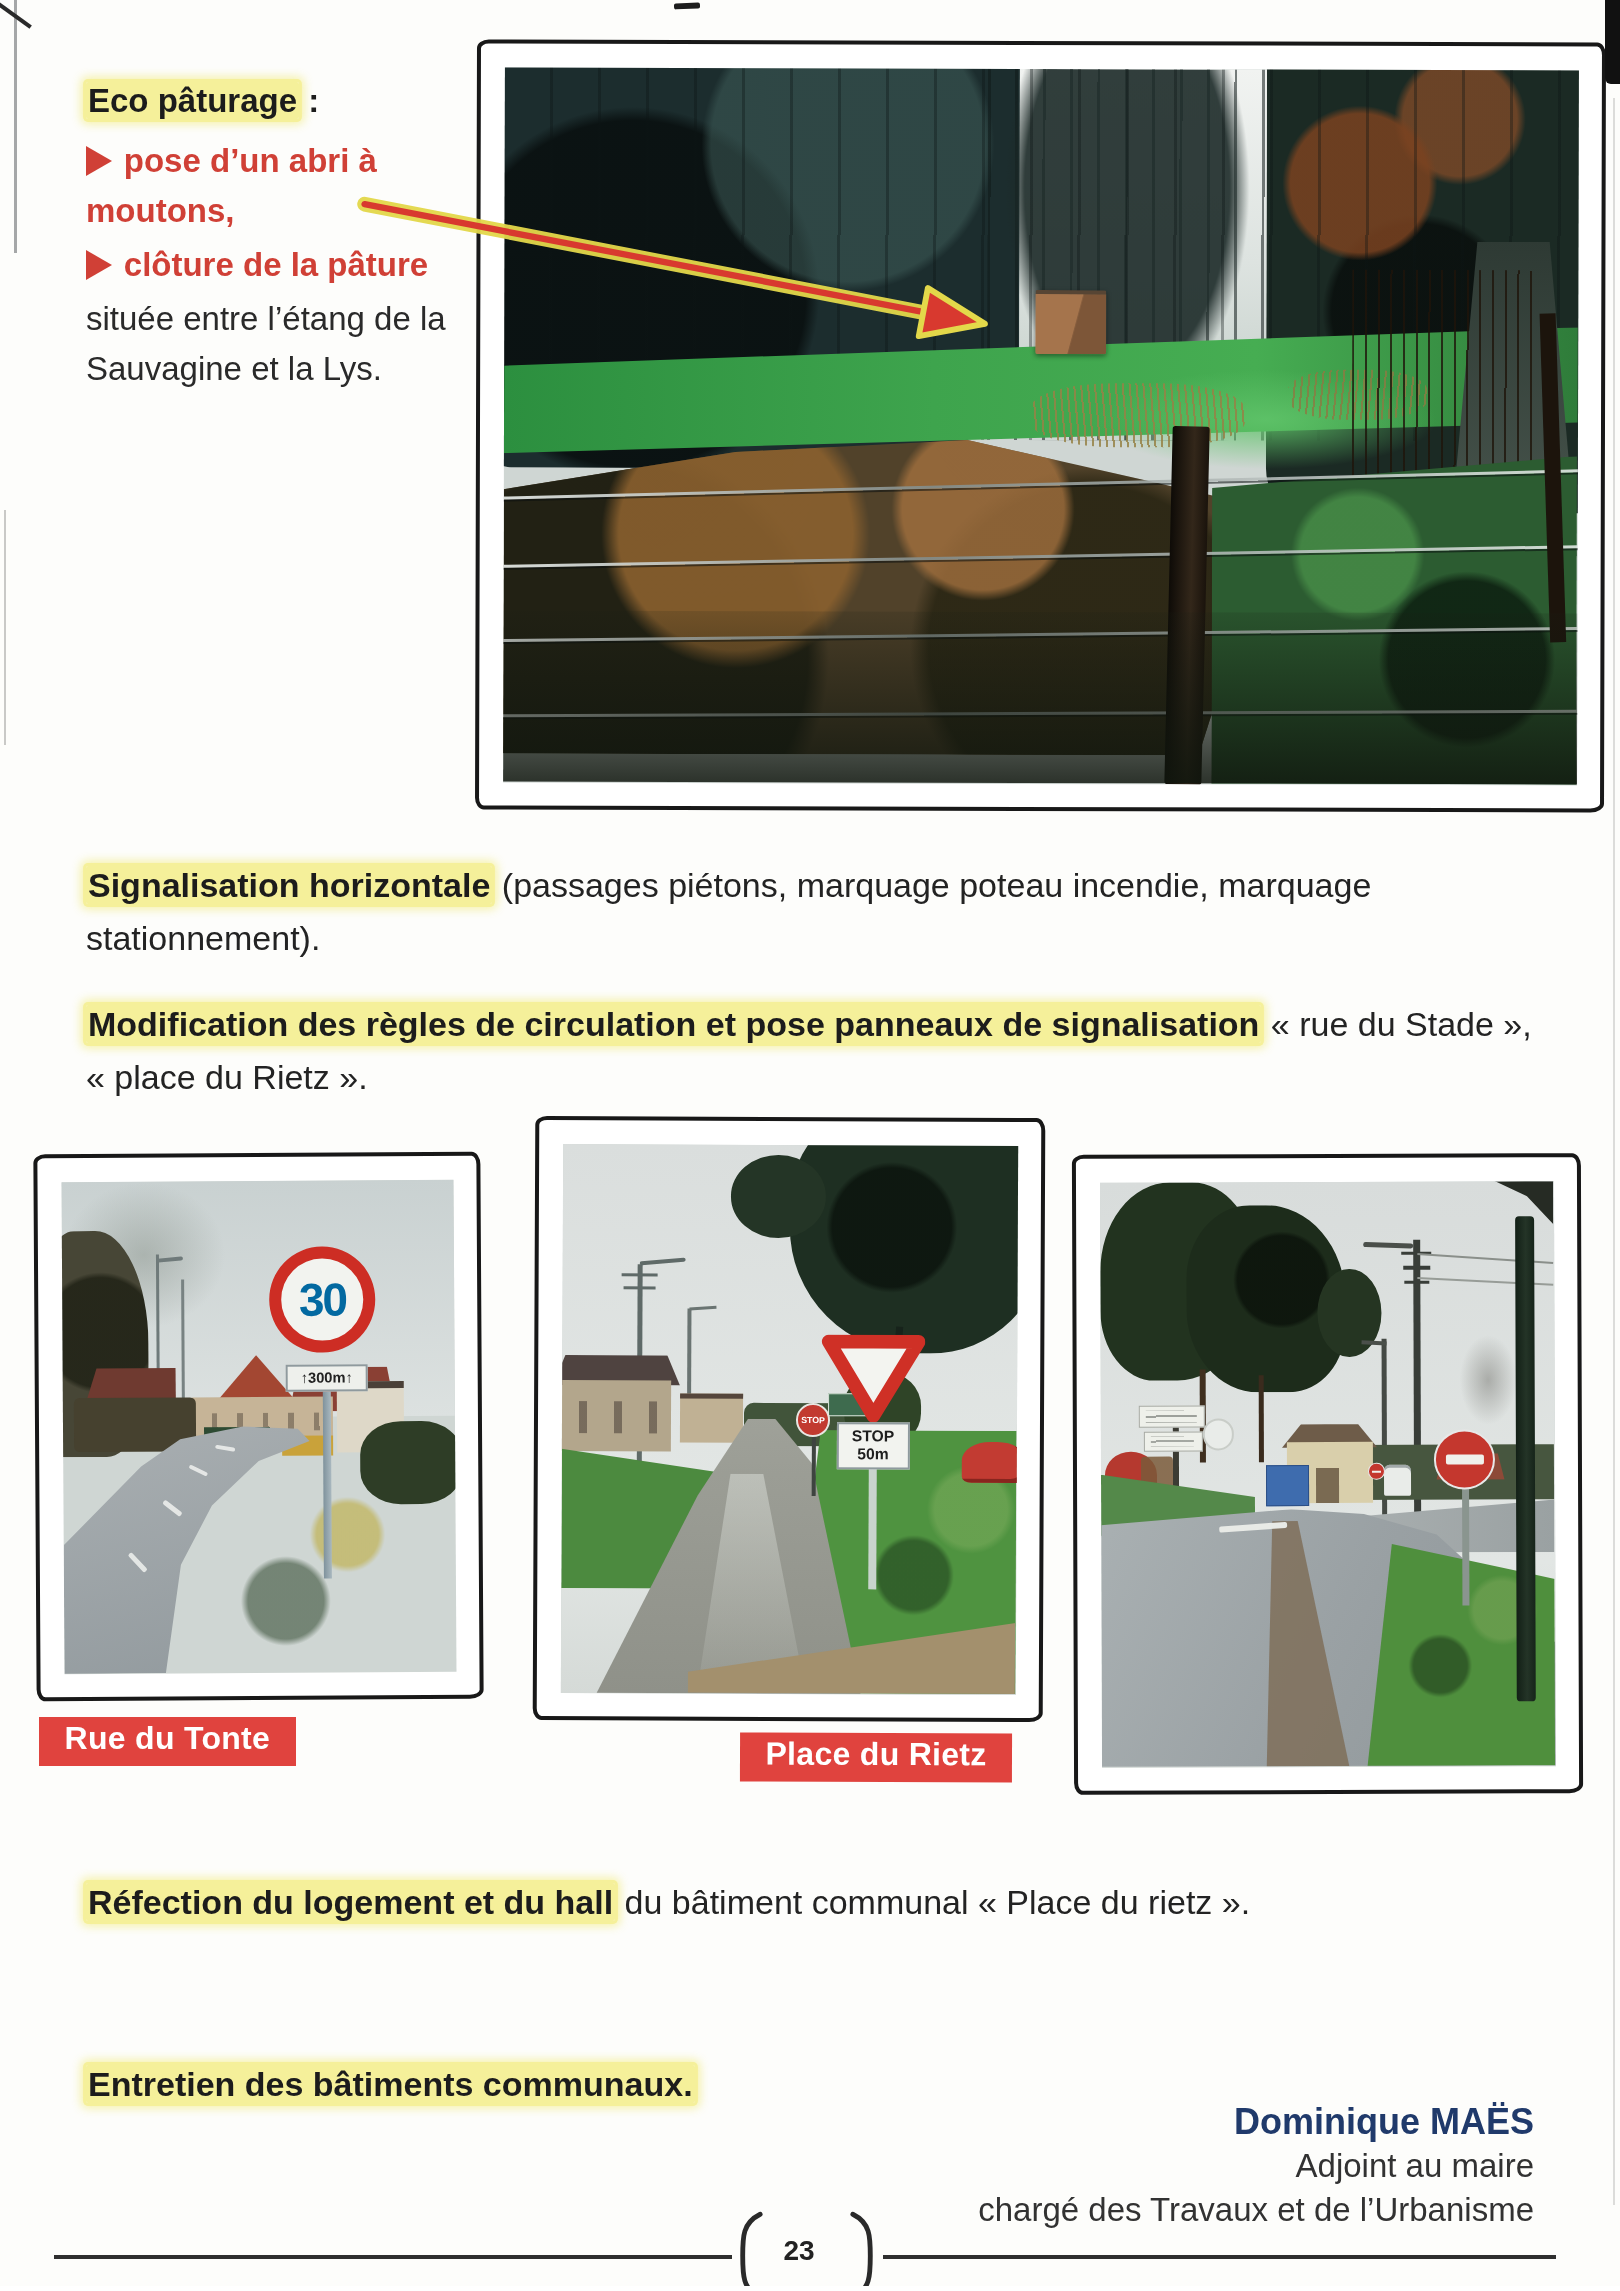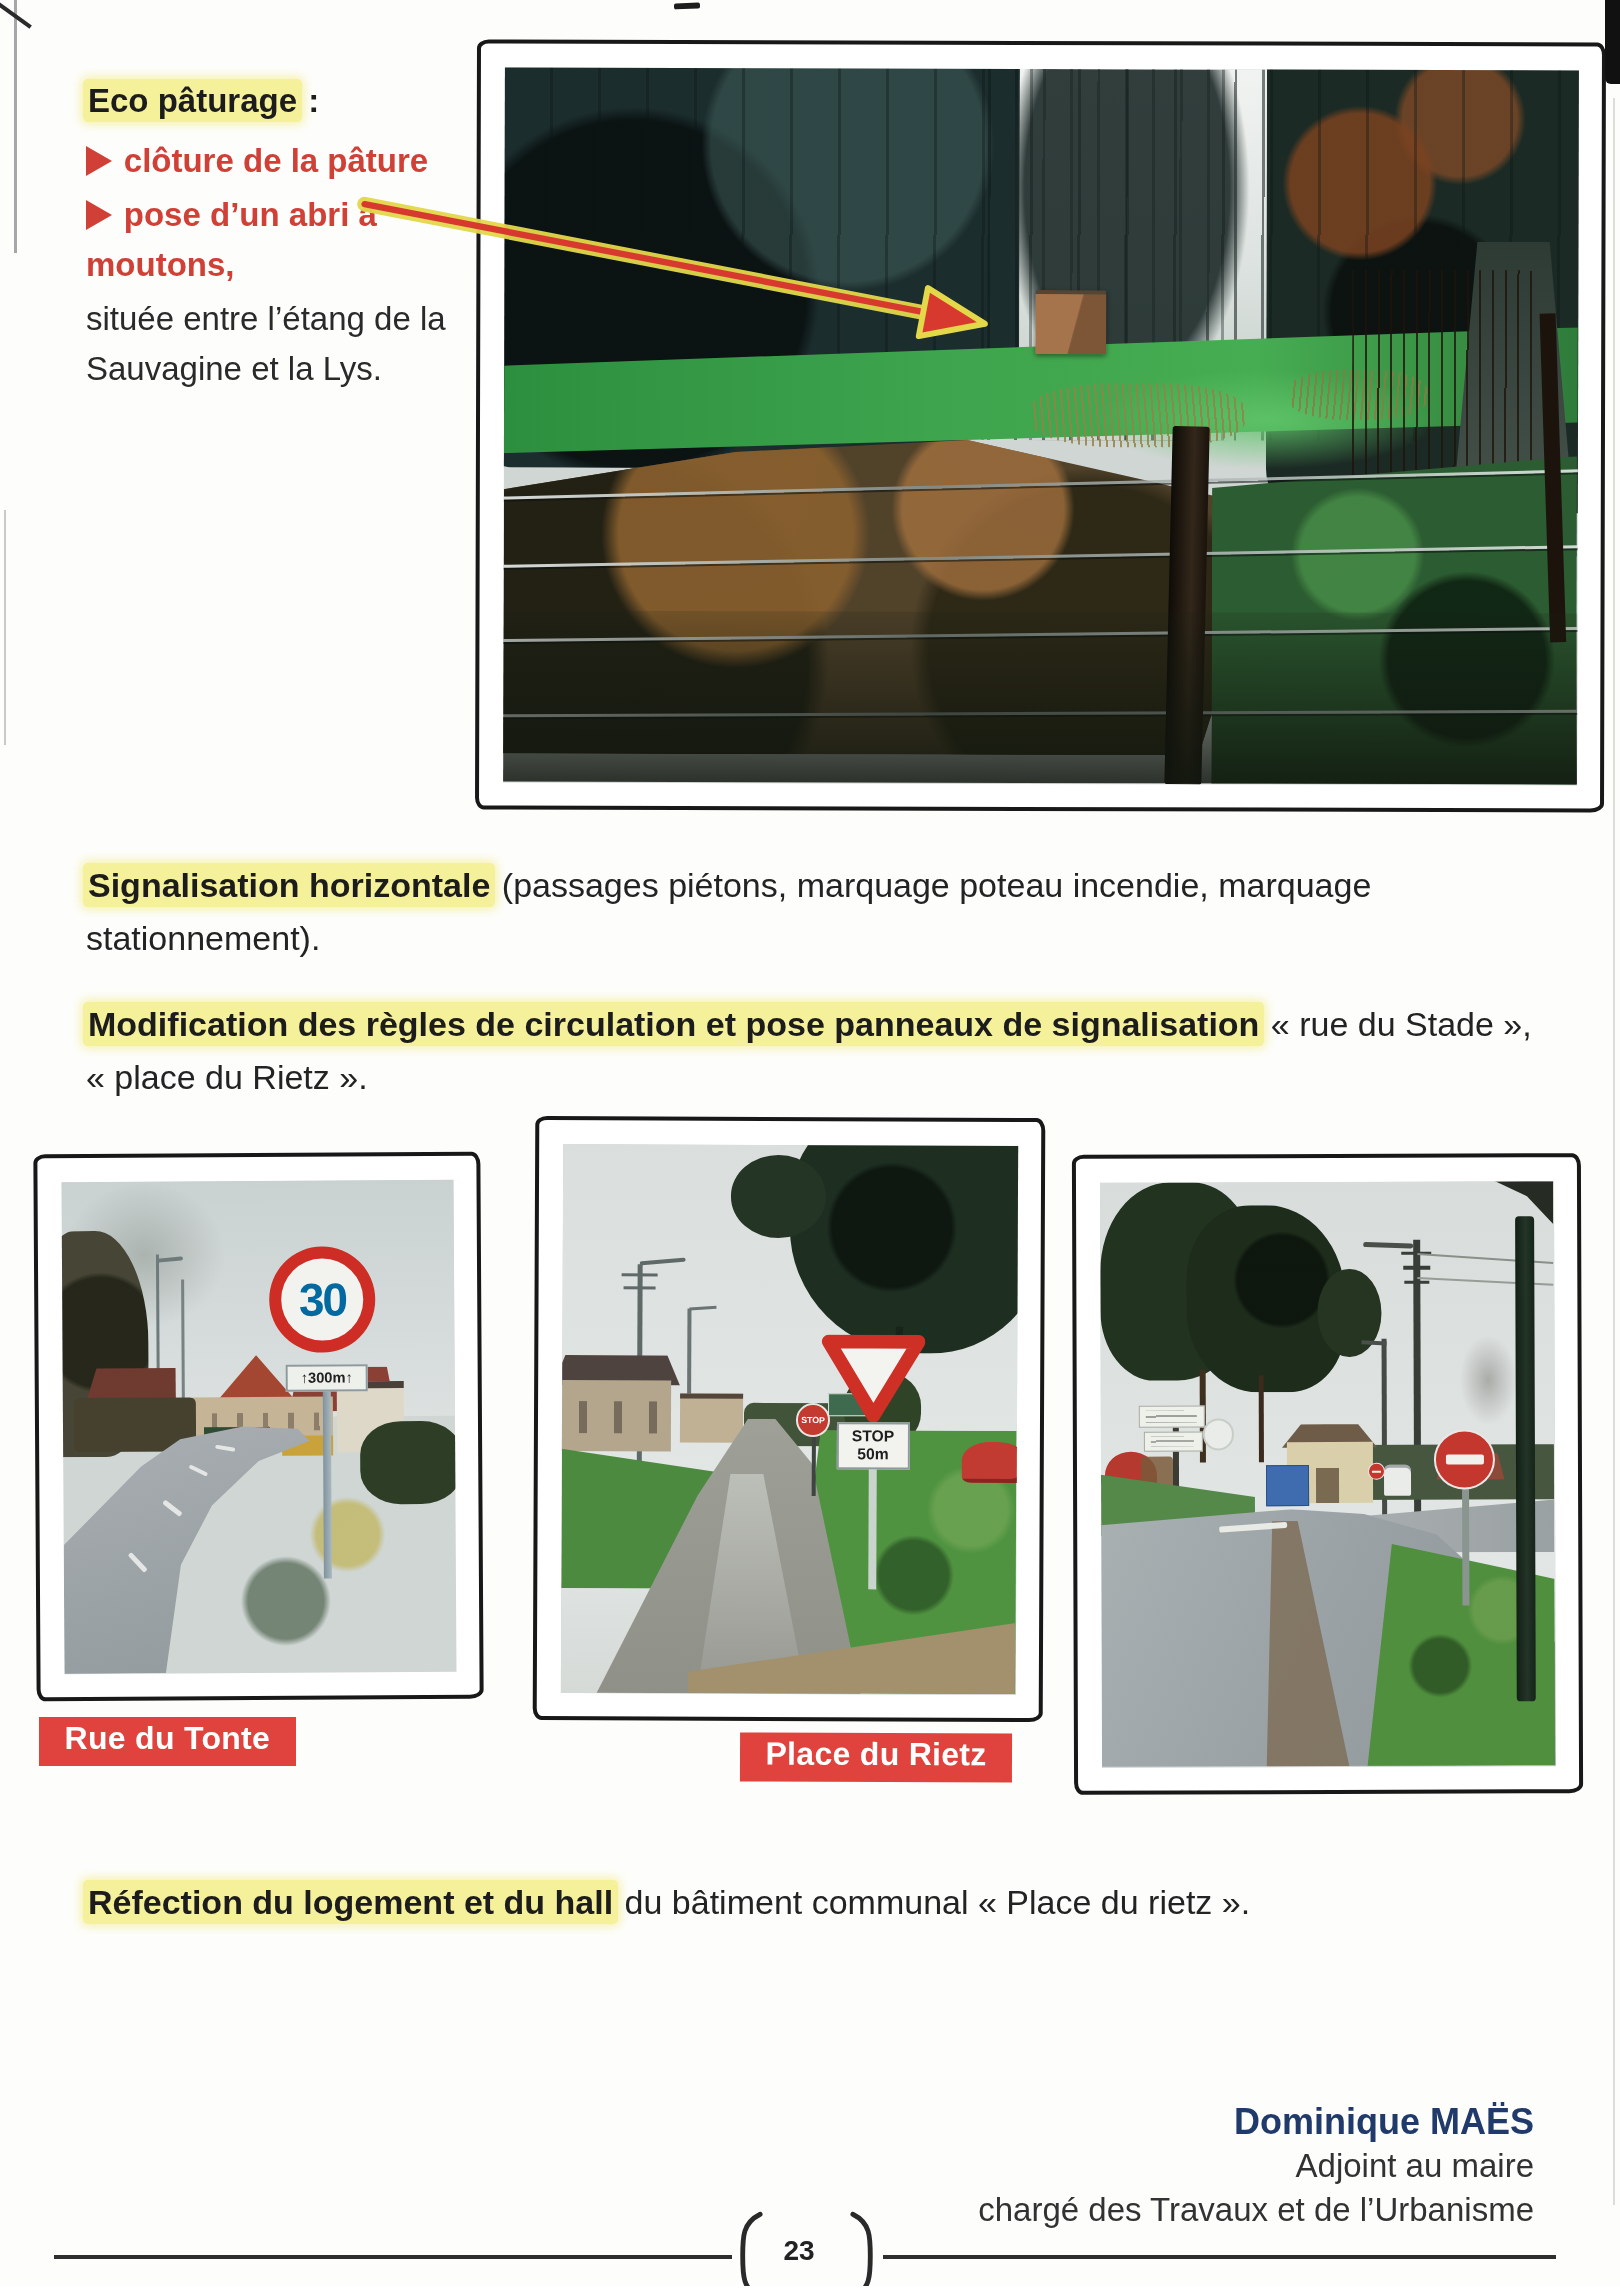--- a/index.html
+++ b/index.html
@@ -267,22 +267,22 @@
 
   <div class="art edge-l1"></div>
   <div class="art edge-l2"></div>
   <div class="art corner-tl"></div>
   <div class="art top-dash"></div>
   <div class="art corner-tr"></div>
   <div class="art edge-r1"></div>
 
   <div class="abs eco">
     <div class="eco-head"><span class="hl b">Eco pâturage</span><span class="b"> :</span></div>
+    <div class="eco-bullet"><span class="tri"></span><span>pose d’un abri à moutons,</span></div>
     <div class="eco-bullet"><span class="tri"></span><span>clôture de la pâture</span></div>
-    <div class="eco-bullet"><span class="tri"></span><span>pose d’un abri à moutons,</span></div>
     <div class="eco-body">située entre l’étang de la Sauvagine et la Lys.</div>
   </div>
 
   <div class="frame big-frame">
     <div class="photo">
       <div class="ly bp-sky"></div>
       <div class="ly bp-treeL"></div>
       <div class="ly bp-treeC"></div>
       <div class="ly bp-treeR"></div>
       <div class="ly bp-trunks"></div>
@@ -427,20 +427,21 @@
       <div class="ly p3-eave"></div>
     </div>
   </div>
 
   <div class="badge badge1">Rue du Tonte</div>
   <div class="badge badge2">Place du Rietz</div>
 
   <div class="abs para ref-sec"><span class="hl b">Réfection du logement et du hall</span><span> du bâtiment communal « Place du rietz ».</span></div>
 
 
+  <div class="abs para ent-sec"><span class="hl b">Entretien des bâtiments communaux.</span></div>
 
   <div class="abs signature">
     <div class="sig-name">Dominique MAËS</div>
     <div class="sig-role">Adjoint au maire</div>
     <div class="sig-role">chargé des Travaux et de l’Urbanisme</div>
   </div>
 
   <svg class="abs arrow-svg" width="1620" height="2292" viewBox="0 0 1653 2338">
     <line x1="372" y1="208" x2="955" y2="321" stroke="#e3d84a" stroke-width="15" stroke-linecap="round" opacity=".95"></line>
     <line x1="372" y1="208" x2="952" y2="320" stroke="#d8392f" stroke-width="6.5" stroke-linecap="round"></line>

